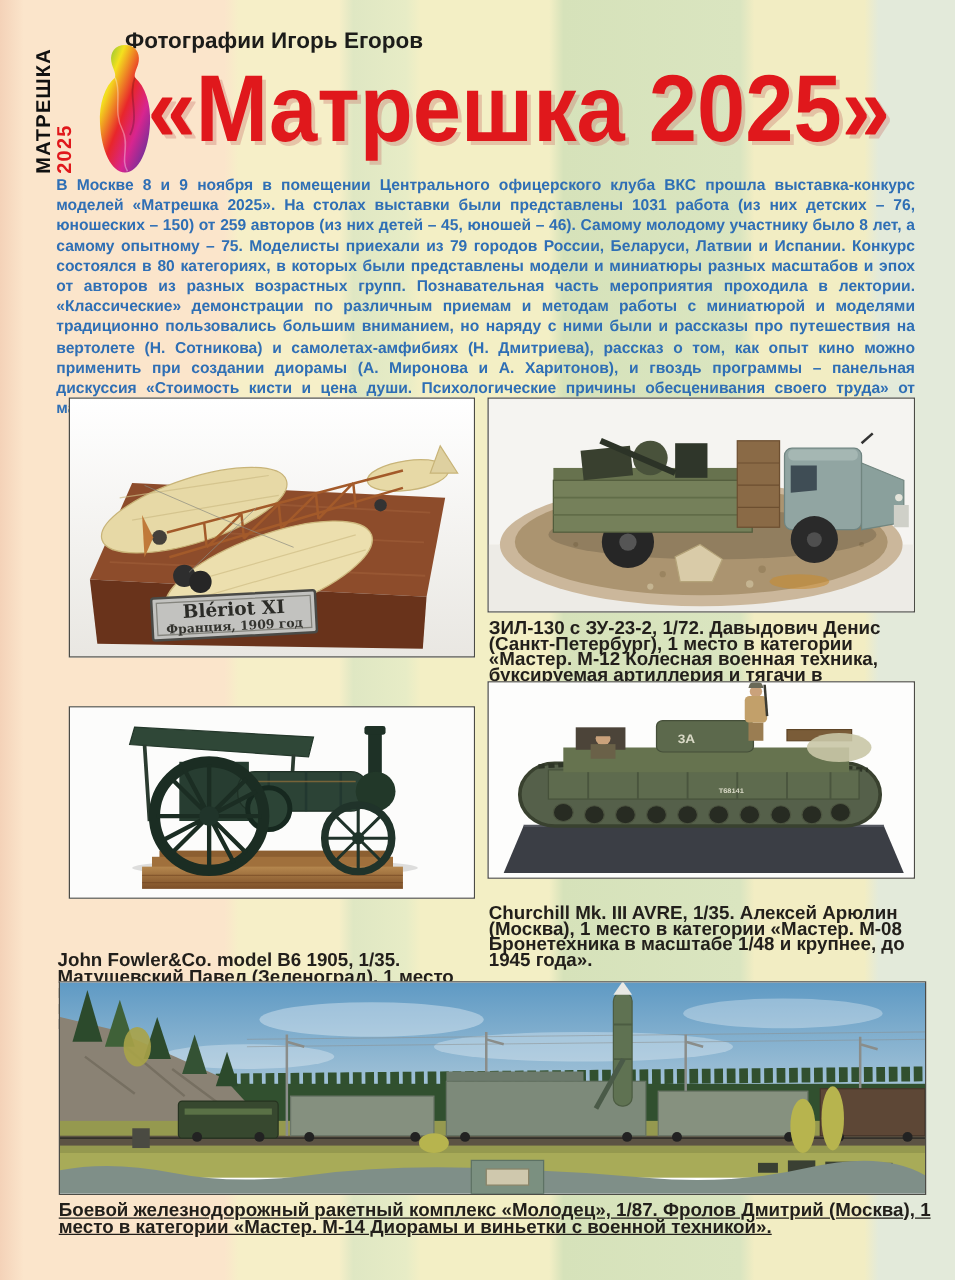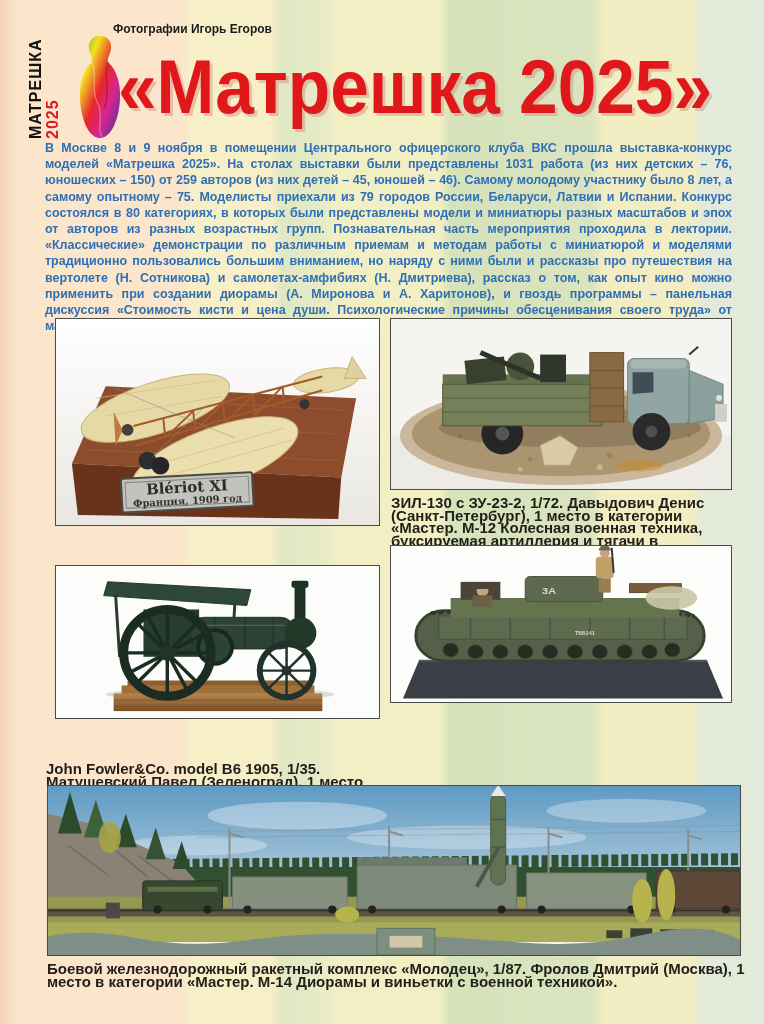--- a/index.html
+++ b/index.html
@@ -6,22 +6,22 @@
   .page {
     position:relative; width:764px; height:1024px; overflow:hidden;
     font-family:"Liberation Sans", sans-serif;
     background:linear-gradient(90deg,
       #f4d2b8 0%, #fbe5cb 2.5%, #fbe5cb 23.5%, #f6efc8 25%, #f6efc8 35.5%,
       #dfe7c3 37%, #e7ecc6 42.5%, #f3efc5 44%, #f3efc5 57.5%,
       #d6e2ba 59%, #dae5c0 77.5%, #f2edc3 79%, #f2edc3 90.5%,
       #e3eada 92%, #e3eada 100%);
   }
   .credit {
-    position:absolute; left:113px; top:22px;
-    font-size:12px; font-weight:bold; color:#1c1c1a;
+    position:absolute; left:100px; top:22px;
+    font-size:18px; font-weight:bold; color:#1c1c1a;
   }
   
   .logo-word, .logo-year {
     position:absolute; white-space:nowrap;
     transform:rotate(-90deg); transform-origin:left bottom;
     font-weight:bold; letter-spacing:1px;
   }
   .logo-word { left:45px; top:121px; font-size:16px; color:#111; }
   .logo-year { left:62px; top:121px; font-size:16px; color:#e0181c; }
   .doll { position:absolute; left:78px; top:34px; width:44px; height:106px; }
@@ -51,21 +51,21 @@
   .photo-e { left:47px;  top:785px; width:694px; height:171px; }
   
   .cap {
     position:absolute; font-size:15px; font-weight:bold;
     color:#221f1b; line-height:12.6px;
   }
   .cap-a { left:46px;  top:531px; width:336px; }
   .cap-b { left:391px; top:497px; width:344px; }
   .cap-c { left:46px;  top:725px; width:322px;margin-top:38px; }
   .cap-d { left:391px; top:725px; width:350px; }
-  .cap-e { left:47px;  top:963px; width:698px; }
+  .cap-e { left:47px;  top:963px; width:698px;text-decoration:underline; }
   .plate-t1 { font-family:"DejaVu Serif", serif; font-weight:bold; font-size:15px; fill:#2b2b27; }
   .plate-t2 { font-family:"DejaVu Serif", serif; font-weight:bold; font-size:10px; fill:#33332e; }
   .mark { font-family:"Liberation Sans", sans-serif; font-weight:bold; fill:#d9d9c6; }
 </style>
 </head>
 <body>
 
 <div class="page">
 
   <div class="credit">Фотографии Игорь Егоров</div>
@@ -260,20 +260,21 @@
           <rect x="206" y="12" width="18" height="24" rx="4" fill="#c2a06a"></rect>
           <rect x="209" y="36" width="12" height="16" fill="#9a7d52"></rect>
           <path d="M222,2 L224,30" stroke="#3a3a32" stroke-width="2"></path>
         </g>
         <circle cx="92" cy="50" r="6" fill="#caa27b"></circle>
         <path d="M86,48 A6,5 0 0 1 98,48" fill="#4a4438"></path>
         <rect x="82" y="55" width="20" height="13" fill="#6a6148"></rect>
       </g>
     </svg>
   </figure>
+  <figcaption class="cap cap-d">Churchill Mk. III AVRE, 1/35. Алексей Арюлин (Москва), 1 место в категории «Мастер. М-08 Бронетехника в масштабе 1/48 и крупнее, до 1945 года».</figcaption>
 
   <figure class="photo photo-e">
     <svg viewBox="0 0 694 171" preserveAspectRatio="none">
       <defs>
         <linearGradient id="skyE" x1="0" y1="0" x2="0" y2="1">
           <stop offset="0" stop-color="#5f9ac4"></stop>
             <stop offset="0.7" stop-color="#a8c6d9"></stop>
             <stop offset="1" stop-color="#d6e4ec"></stop>
         </linearGradient>
       </defs>

